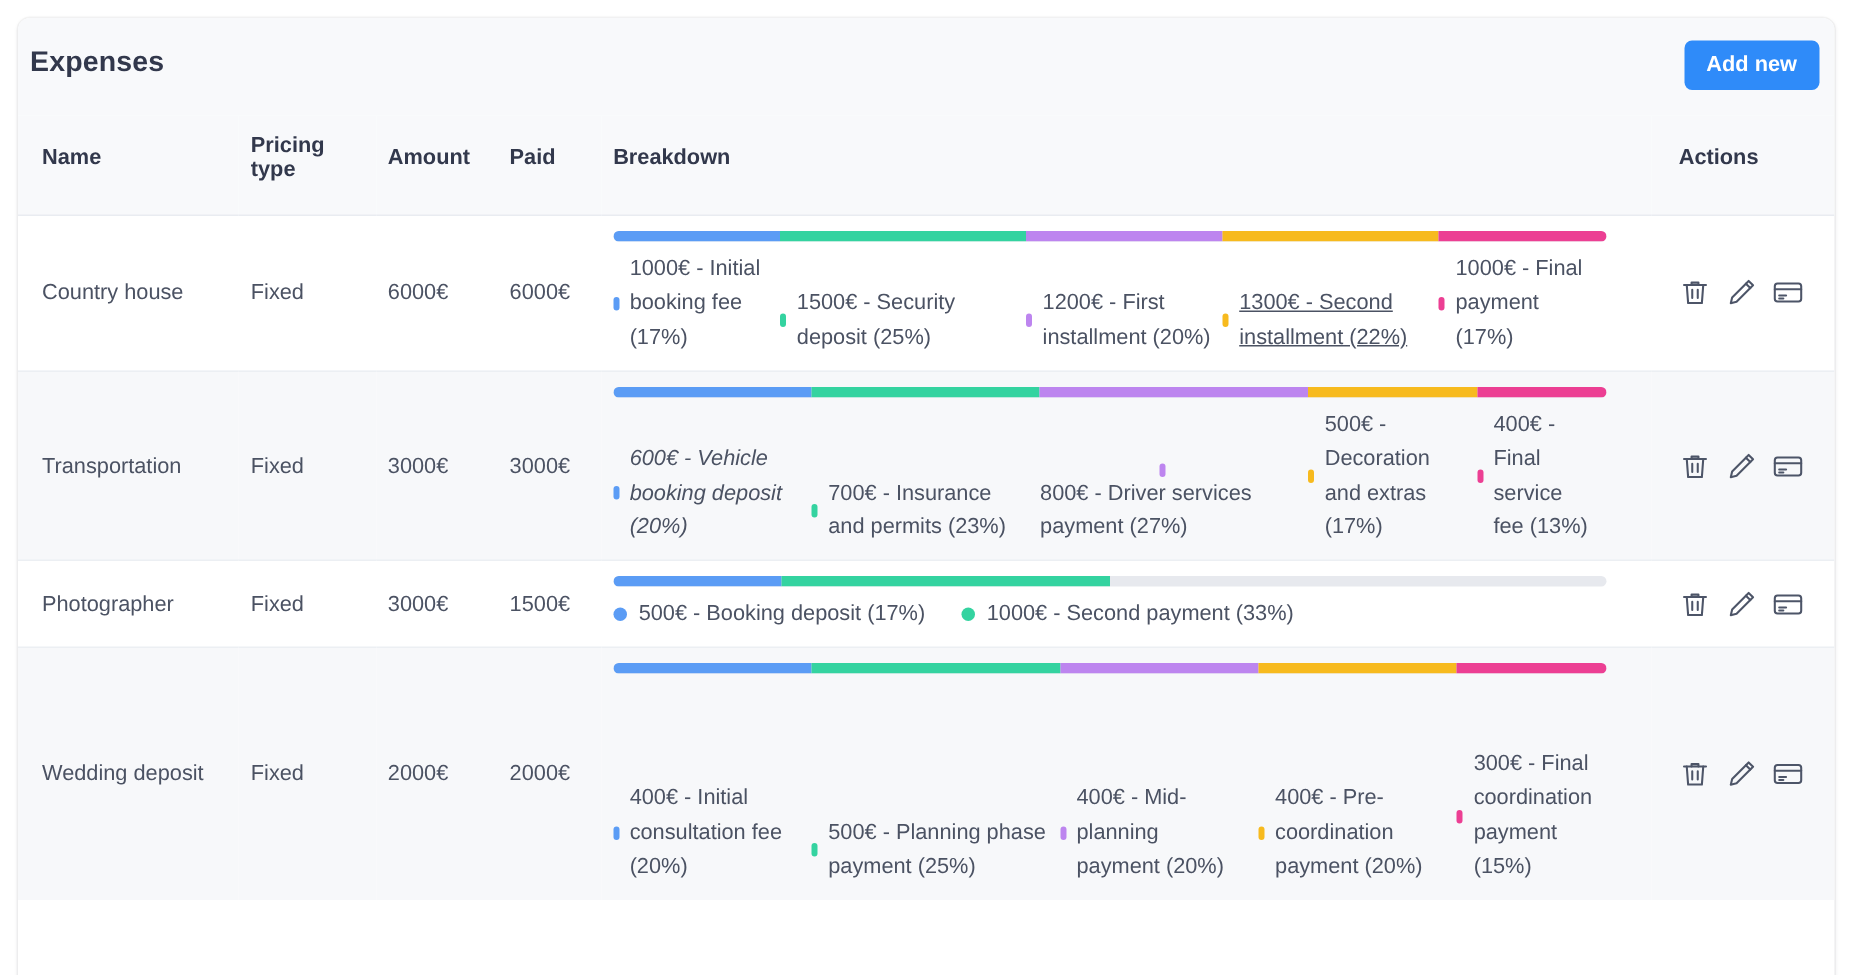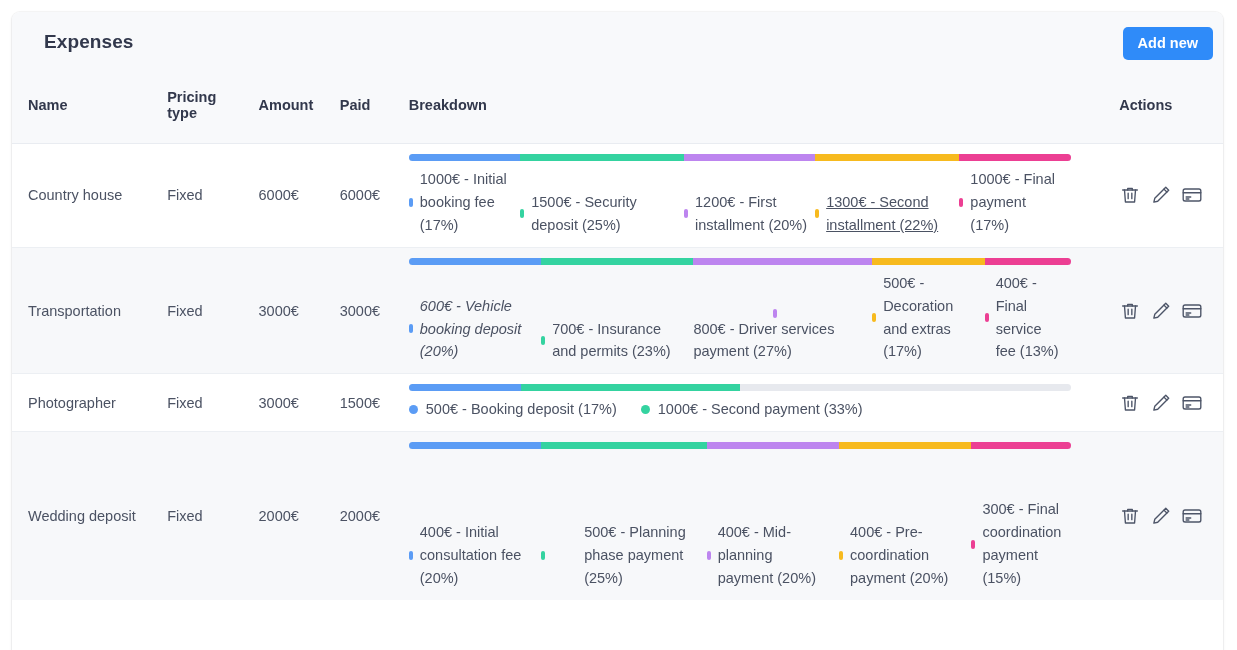--- a/index.html
+++ b/index.html
@@ -32,21 +32,21 @@
 
   
   .card-head {
     position: relative;
     height: 65px;
     background: #f8f9fb;
     padding: 0 18px;
   }
   .card-title {
     position: absolute;
-    left: 32px;
+    left: 8px;
     top: 19px;
     font-size: 19px;
     font-weight: 700;
     color: #32384c;
     letter-spacing: .1px;
   }
   .btn-add {
     position: absolute;
     right: 10px;
     top: 15px;
@@ -381,21 +381,21 @@
                   <div class="bar-seg" style="background: rgb(52, 211, 160); width: 165.5px;"></div>
                   <div class="bar-seg" style="background: rgb(189, 133, 239); width: 132.4px;"></div>
                   <div class="bar-seg" style="background: rgb(247, 186, 30); width: 132.4px;"></div>
                   <div class="bar-seg" style="background: rgb(236, 63, 147); width: 99.3px;"></div>
                 </div>
                 <div class="legend-grid">
                   <div class="lg-item" style="width: 132.4px;">
                     <span class="lg-dot" style="background: rgb(91, 156, 245);"></span>
                     <span class="lg-text">400€ - Initial consultation fee (20%)</span>
                   </div>
-                  <div class="lg-item" style="width: 165.5px; gap: 32px;">
+                  <div class="lg-item" style="width: 165.5px;">
                     <span class="lg-dot" style="background: rgb(52, 211, 160);"></span>
                     <span class="lg-text">500€ - Planning phase payment (25%)</span>
                   </div>
                   <div class="lg-item" style="width: 132.4px;">
                     <span class="lg-dot" style="background: rgb(189, 133, 239);"></span>
                     <span class="lg-text">400€ - Mid-planning payment (20%)</span>
                   </div>
                   <div class="lg-item" style="width: 132.4px;">
                     <span class="lg-dot" style="background: rgb(247, 186, 30);"></span>
                     <span class="lg-text">400€ - Pre-coordination payment (20%)</span>

